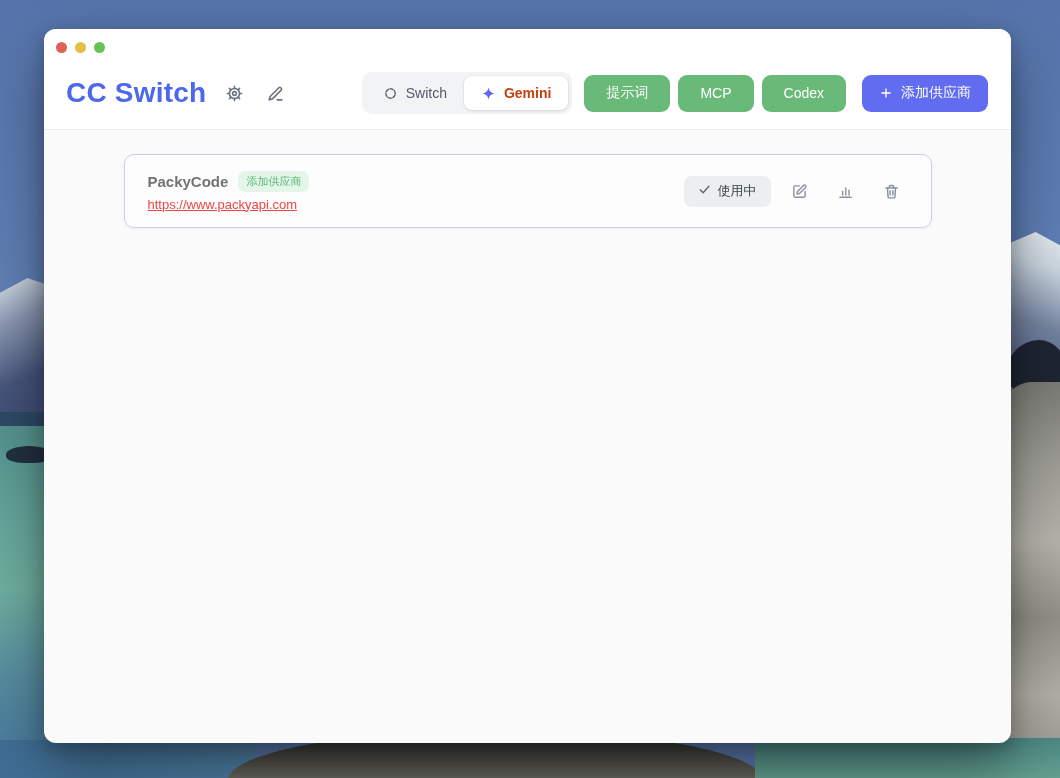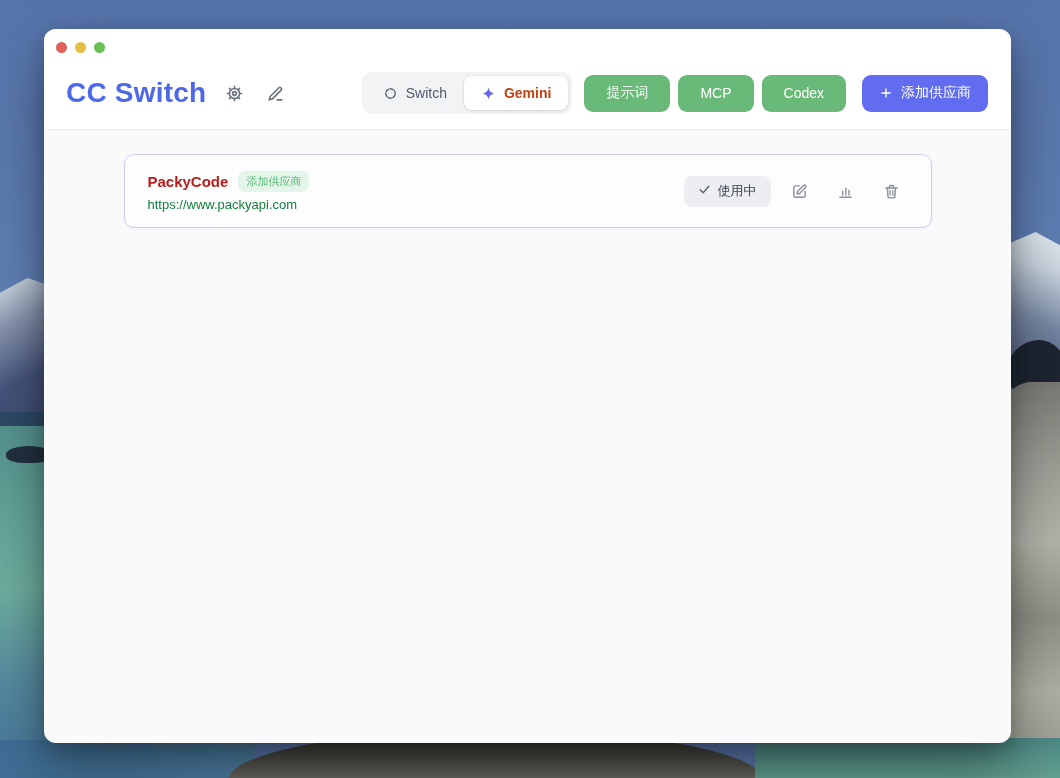--- a/index.html
+++ b/index.html
@@ -128,26 +128,26 @@
   .provider-card {
     width: 808px; margin: 0 auto; height: 74px;
     background: #FDFDFE;
     border: 1px solid #C9CDF2; border-radius: 10px;
     box-shadow: 0 1px 3px rgba(99,102,241,0.07);
     display: flex; align-items: center;
     padding: 0 22px 0 23px;
   }
   .provider-info { display: flex; flex-direction: column; gap: 5px; }
   .provider-name-row { display: flex; align-items: center; gap: 10px; }
-  .provider-name { font-size: 15px; font-weight: 700; color: #b91c1c; }
+  .provider-name { font-size: 15px; font-weight: 700; color: #737373; }
   .provider-badge {
     background: #E4F6EA; color: #5CB876; font-size: 11px;
     padding: 3px 8px; border-radius: 7px;
   }
-  .provider-url { font-size: 13px; color: #15803d; cursor: pointer; }
+  .provider-url { font-size: 13px; color: #ef4444; cursor: pointer; text-decoration: underline; }
 
   .provider-controls { margin-left: auto; display: flex; align-items: center; gap: 11px; }
   .status-btn {
     display: flex; align-items: center; gap: 7px;
     background: #EDEEF1; border: none; border-radius: 8px;
     height: 31px; padding: 0 14px; font-size: 13px; color: #3F4652; cursor: pointer;
     font-family: "Liberation Sans", sans-serif;
   }
   .status-btn svg { color: #5A616C; }
   .card-icon-btn {

